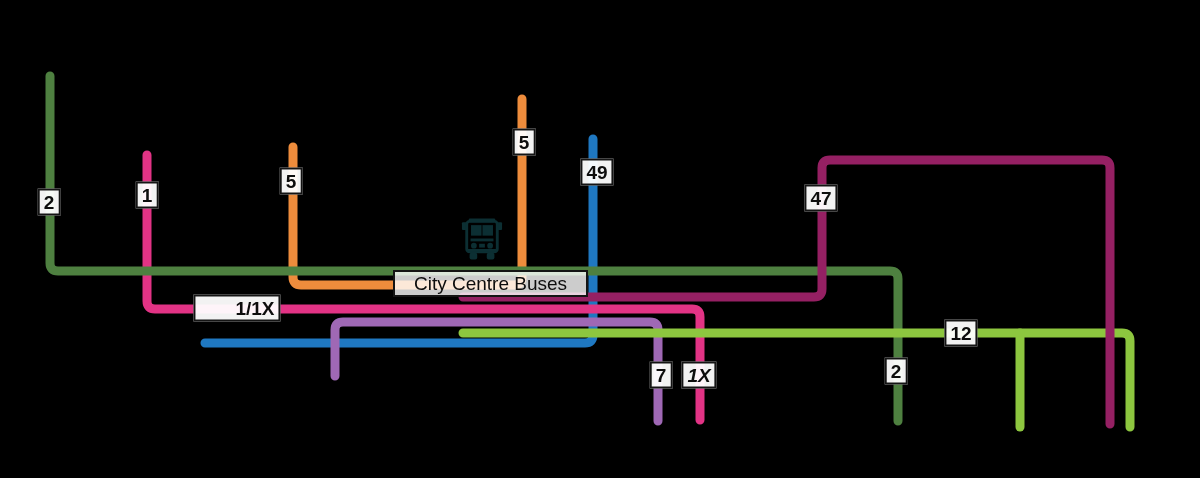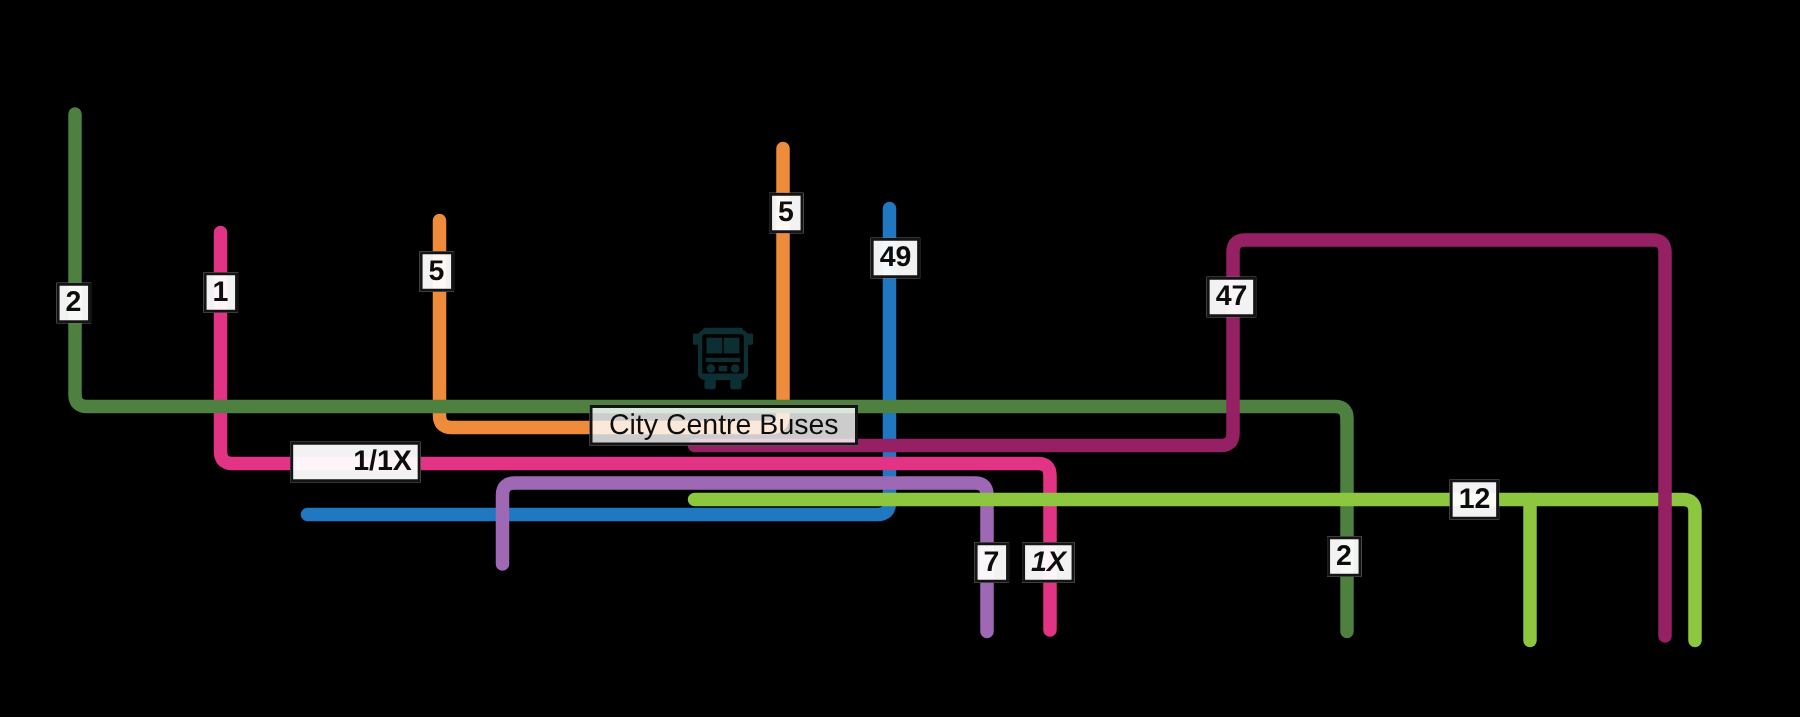--- a/index.html
+++ b/index.html
@@ -28,21 +28,21 @@
   svg.lines path {
     fill: none;
     stroke-width: 9;
     stroke-linecap: round;
     stroke-linejoin: round;
   }
   .city-label {
     position: absolute;
     left: 393px;
     top: 270px;
-    width: 179px;
+    width: 195px;
     height: 27px;
     box-sizing: border-box;
     border: 2px solid #141414;
     background: rgba(255,255,255,0.80);
     color: #0d0d0d;
     font-size: 19px;
     line-height: 23px;
     text-align: center;
     white-space: nowrap;
   }
@@ -110,17 +110,17 @@
   <div class="badge-layer">
       <div class="badge" style="left: 597px; top: 172px;">49</div>
       <div class="badge" style="left: 147px; top: 195px;">1</div>
       <div class="badge" style="left: 237px; top: 308px; padding-left: 40px;">1/1X</div>
       <div class="badge" style="left: 699px; top: 375px; font-style: italic;">1X</div>
       <div class="badge" style="left: 661px; top: 375px;">7</div>
       <div class="badge" style="left: 291px; top: 181px;">5</div>
       <div class="badge" style="left: 524px; top: 142px;">5</div>
       <div class="badge" style="left: 49px; top: 202px;">2</div>
       <div class="badge" style="left: 896px; top: 371px;">2</div>
-      <div class="badge" style="left: 983px; top: 333px;">12</div>
+      <div class="badge" style="left: 961px; top: 333px;">12</div>
       <div class="badge" style="left: 821px; top: 198px;">47</div>
     </div>
 
 </div>
 
 </body></html>

